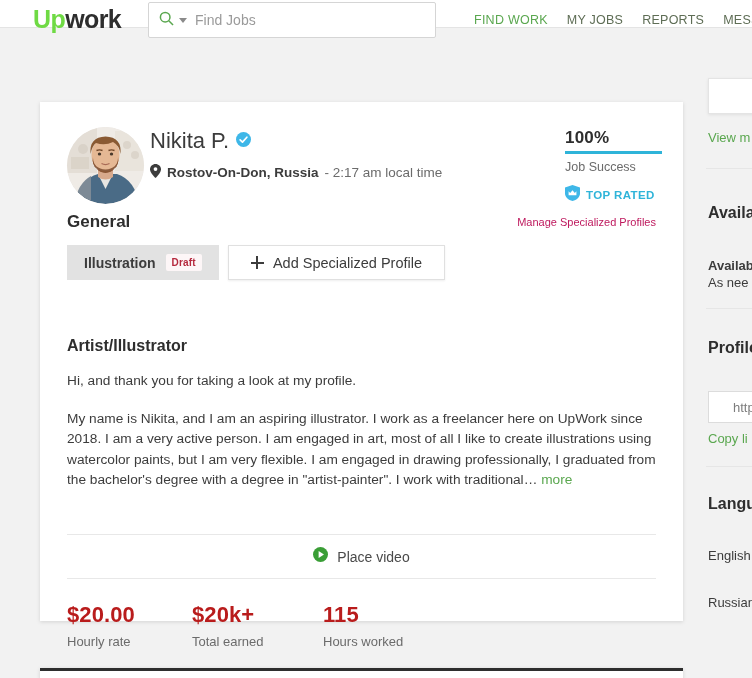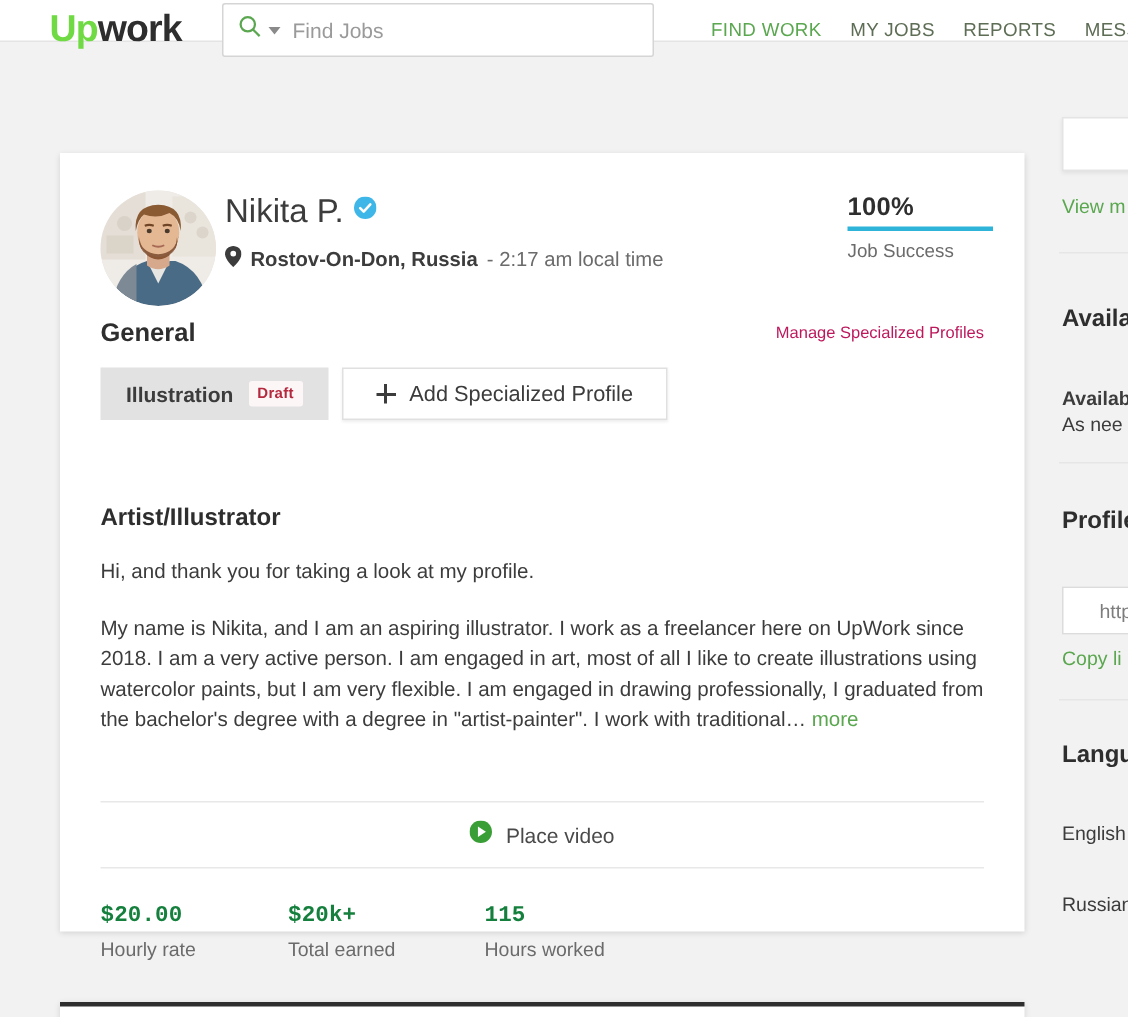--- a/index.html
+++ b/index.html
@@ -143,21 +143,21 @@
     border-top: 1px solid #e8e8e8; border-bottom: 1px solid #e8e8e8;
     height: 45px; display: flex; align-items: center; justify-content: center;
     gap: 9px;
   }
   .video-row .vtxt { font-size: 14px; color: #4a4a4a; }
 
   
   .stats {
     position: absolute; left: 27px; top: 500px; width: 589px; display: flex;
   }
-  .stat-num { font-size: 15px; font-weight: bold; color: #15803d; letter-spacing: 0.1px; font-family: Liberation Mono, monospace; }
+  .stat-num { font-size: 22px; font-weight: bold; color: #b91c1c; letter-spacing: 0.1px; }
   .stat-lbl { font-size: 13px; color: #6b6b6b; margin-top: 6px; }
 
   
   .side {
     position: absolute; left: 708px; top: 78px; width: 120px;
   }
   .side-card {
     position: absolute; left: 0; top: 0; width: 120px; height: 36px;
     background: #fff; border: 1px solid #e4e4e4; box-shadow: 0 1px 3px rgba(0,0,0,0.08);
   }
@@ -278,20 +278,29 @@
         </svg>
       </span>
       <span class="loc">Rostov-On-Don, Russia</span>
       <span class="localtime">- 2:17 am local time</span>
     </div>
 
     <div class="jss">
       <div class="jss-pct">100%</div>
       <div class="jss-bar"></div>
       <div class="jss-label">Job Success</div>
+      <div class="toprated">
+        <span>
+          <svg width="15" height="16" viewBox="0 0 15 16">
+            <path d="M7.5 0 L15 2.4 L15 8.2 C15 12.3 11.6 15.1 7.5 16 C3.4 15.1 0 12.3 0 8.2 L0 2.4 Z" fill="#3eb7e8"></path>
+            <path d="M3.6 6.2 L5.2 8 L7.5 5.2 L9.8 8 L11.4 6.2 L11.4 10.2 L3.6 10.2 Z" fill="#fff"></path>
+          </svg>
+        </span>
+        <span class="tr-txt">TOP RATED</span>
+      </div>
     </div>
   </div>
 
   <div class="profiles-sec" style="height:95px;">
     <div class="profiles-title">General</div>
     <a href="#" class="manage-link">Manage Specialized Profiles</a>
 
     <div class="tabs">
       <div class="tab illus">
         <span>Illustration</span>

